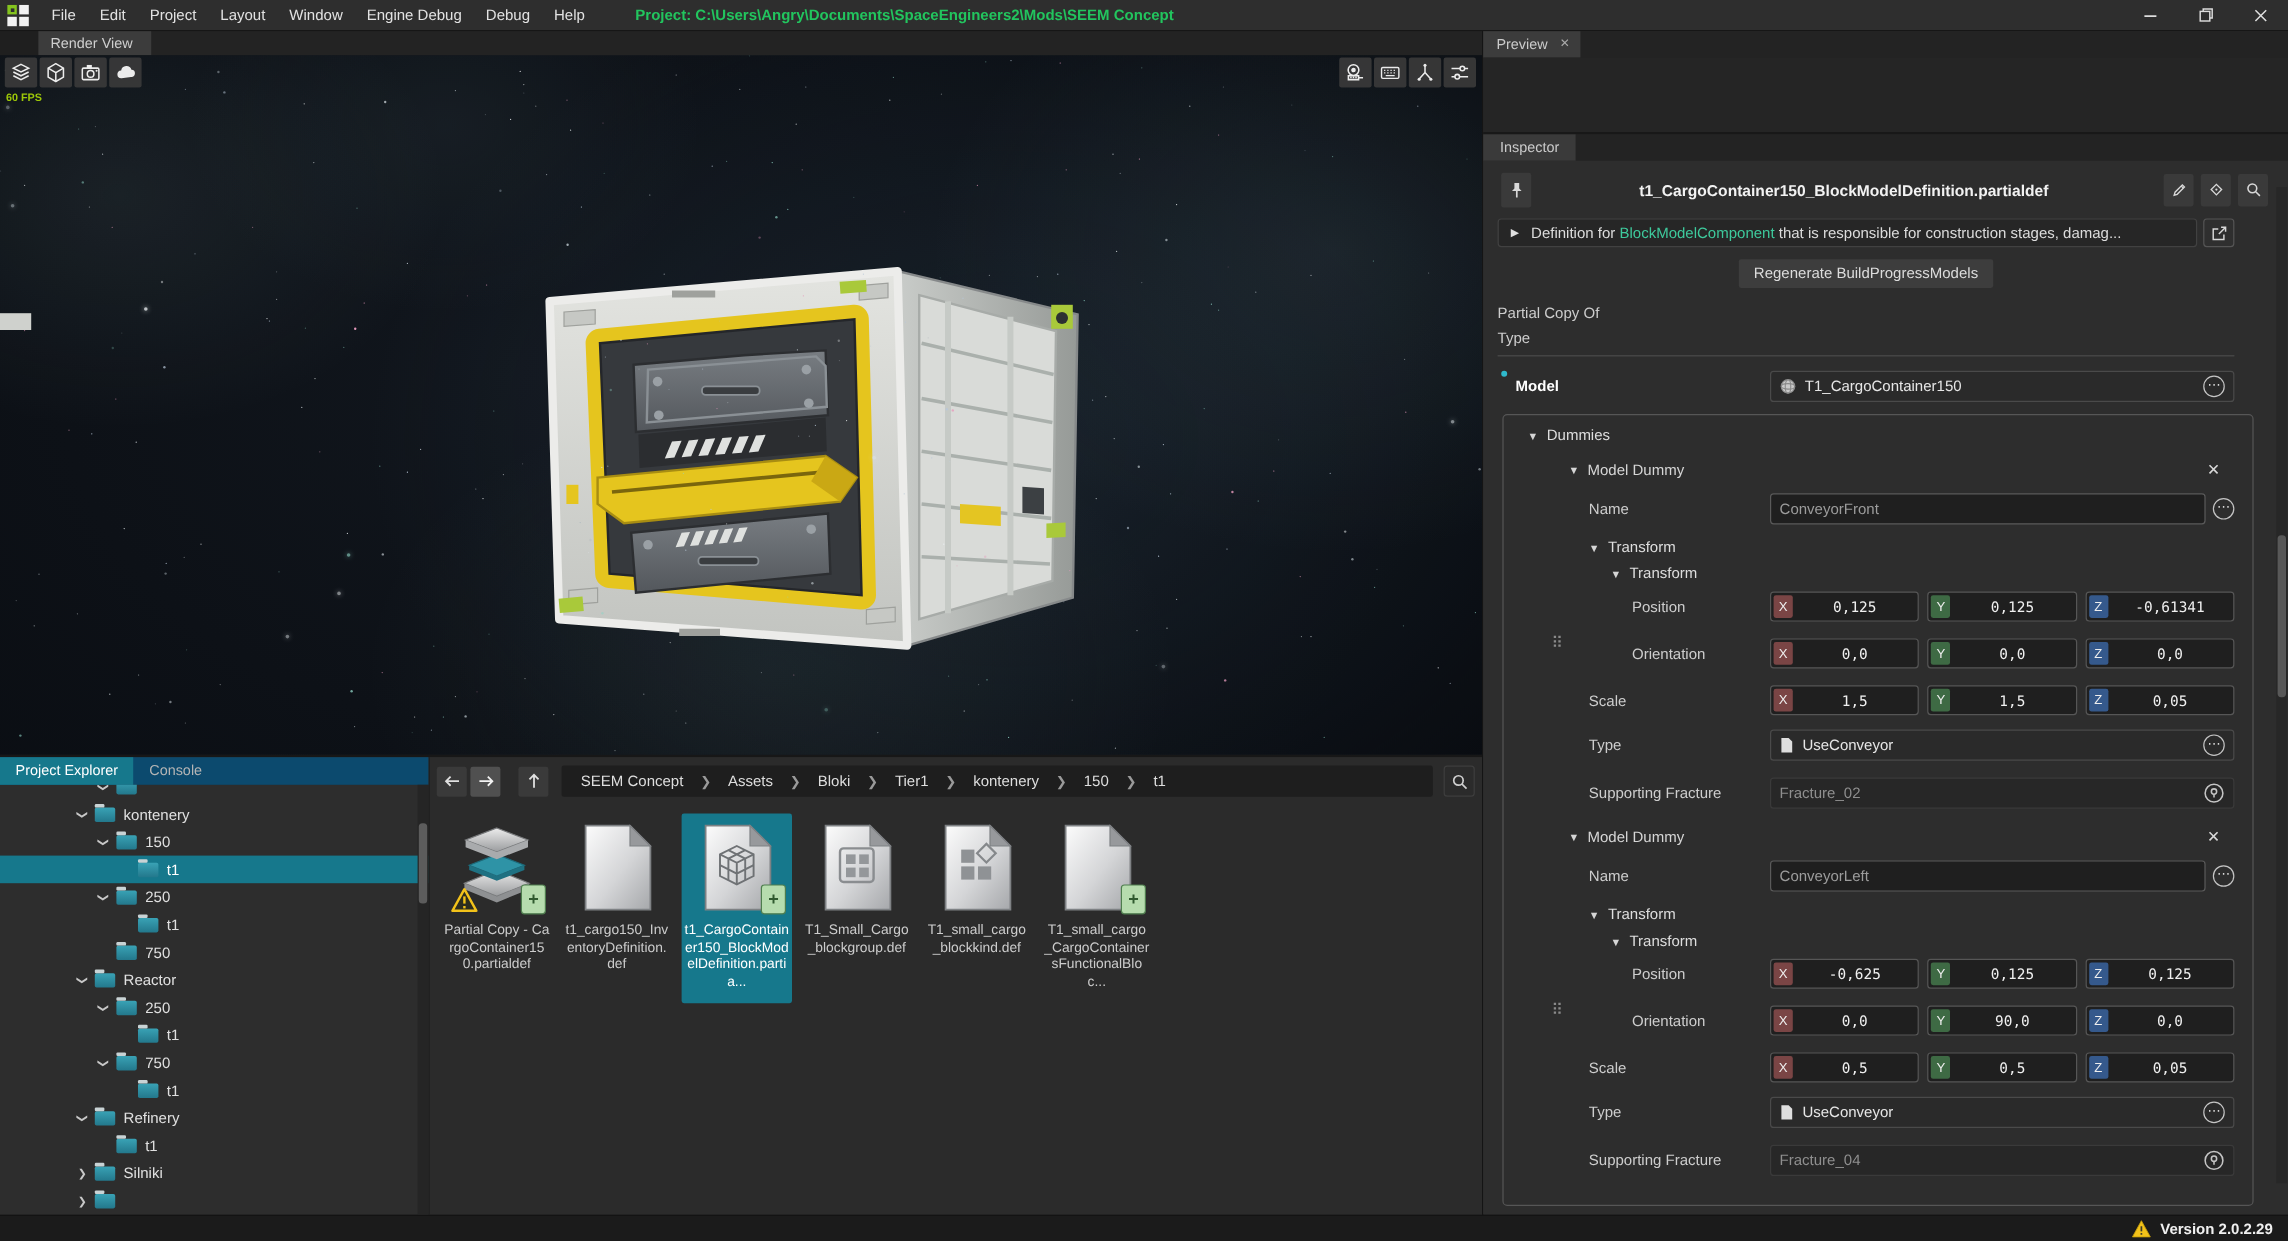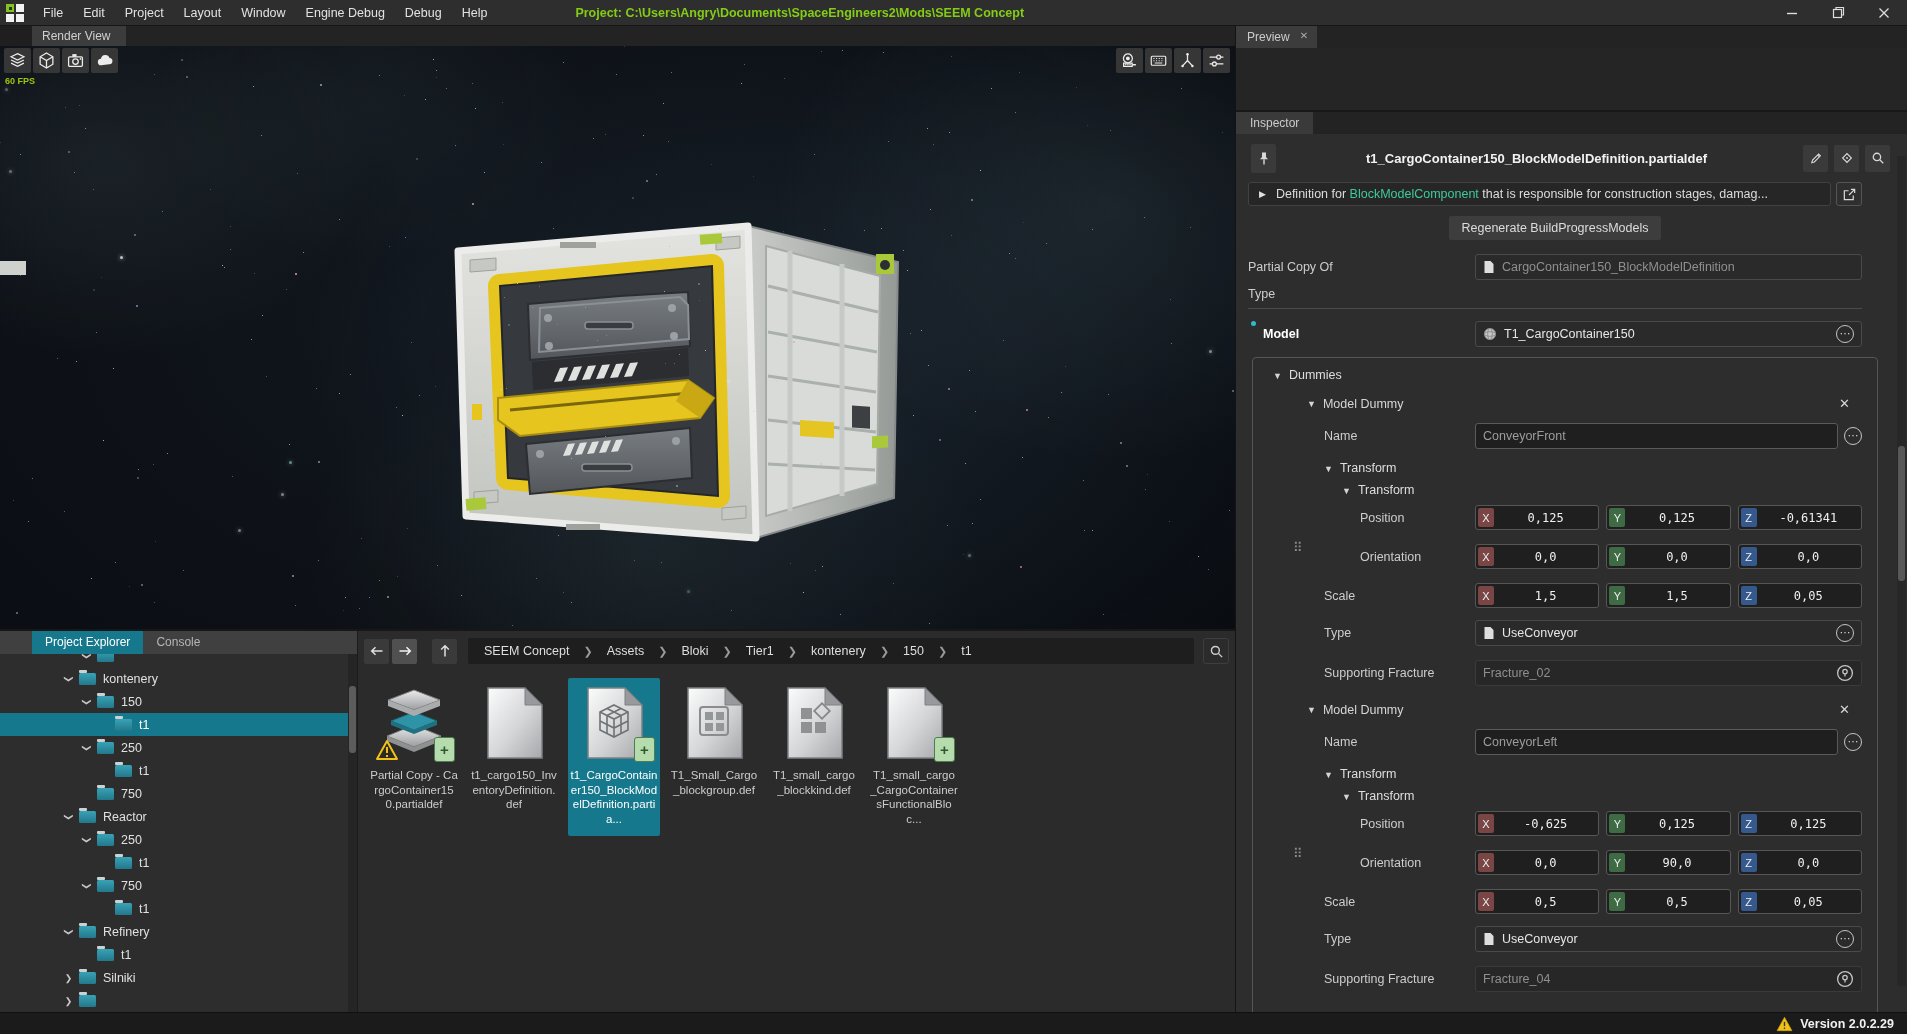--- a/index.html
+++ b/index.html
@@ -4,21 +4,21 @@
 <style>
   * { box-sizing: border-box; margin:0; padding:0; }
   html,body { width:1907px; height:1034px; overflow:hidden; }
   body { font-family:"Liberation Sans",sans-serif; background:#1f1f1f; color:#d6d6d6; position:relative; font-size:12.5px; }
   svg { display:block; }
 
   
   .titlebar { height:26px; background:#2e2e2e; display:flex; align-items:center; border-bottom:1px solid #161616; }
   .logo { width:19px; height:18px; margin:0 8px 0 6px; }
   .menu { padding:0 10px; color:#e2e2e2; line-height:26px; }
-  .proj-title { font-weight:bold; color:#84cc16; margin-left:78px; }
+  .proj-title { font-weight:bold; color:#22c55e; margin-left:32px; }
   .win-controls { margin-left:auto; display:flex; height:26px; }
   .win-btn { width:46px; display:flex; align-items:center; justify-content:center; }
 
   .main { display:flex; height:986px; }
 
   
   .left-col { width:1236px; display:flex; flex-direction:column; border-right:1px solid #141414; }
   .rv-tabrow { height:20px; background:#232323; display:flex;margin-left:32px; }
   .rv-tab { background:#3c3c3c; color:#cfcfcf; font-size:12px; padding:3px 16px 0 10px; }
 
@@ -33,21 +33,21 @@
   }
   .star { position:absolute; border-radius:50%; }
   .vp-toolbar { position:absolute; top:2px; display:flex; gap:2px; z-index:5; }
   .vp-toolbar.left { left:4px; } .vp-toolbar.right { right:5px; }
   .vp-btn { width:27px; height:25px; background:rgba(58,58,58,.92); border-radius:2px; display:flex; align-items:center; justify-content:center; }
   .fps { position:absolute; top:30px; left:5px; color:#9dc708; font-size:9px; font-weight:bold; z-index:5; }
 
   
   .bottom { flex:1; display:flex; background:#2b2b2b; border-top:2px solid #171717; }
   .tree-panel { width:357px; background:#2d2d2d; display:flex; flex-direction:column; position:relative; }
-  .panel-tabs { height:23px; background:#404040; display:flex; flex:none;padding-left:32px; }
+  .panel-tabs { height:23px; background:#0c4a6e; display:flex; flex:none; }
   .panel-tab { font-size:12px; padding:4px 13px 0; color:#b5b5b5; }
   .panel-tab.active { background:#16788c; color:#fff; }
   .tree { flex:1; overflow:hidden; padding-top:3px; }
   .tree-row { height:23px; display:flex; align-items:center; color:#e0e0e0; white-space:nowrap; }
   .tree-row.selected { background:#16788c; color:#fff; }
   .tree-row.clip-top { margin-top:-13px; }
   .chev { width:17px; font-size:9px; color:#c8c8c8; text-align:center; flex:none; }
   .chev.down { transform:rotate(90deg); }
   .chev.hidden { visibility:hidden; }
   .folder { width:17px; height:12px; background:linear-gradient(#39a2b5,#23788c); border-radius:1.5px; margin:0 7px 0 2px; position:relative; flex:none; }
@@ -923,26 +923,20 @@
           </svg>
         </div>
       </div>
 
       <div class="regen-wrap">
         <button class="regen-btn">Regenerate BuildProgressModels</button>
       </div>
 
       <div class="irow">
         <div class="ilabel">Partial Copy Of</div>
-        <div class="vbox readonly">
-          <svg class="mini-ic" width="12" height="14">
-              <use href="#sym-minidoc"></use>
-            </svg>
-          <span>CargoContainer150_BlockModelDefinition</span>
-        </div>
       </div>
       <div class="irow">
         <div class="ilabel">Type</div>
       </div>
 
       <hr class="divider">
 
       <div class="irow">
         <div class="ilabel model-label">Model
           <span class="model-dot"></span>

